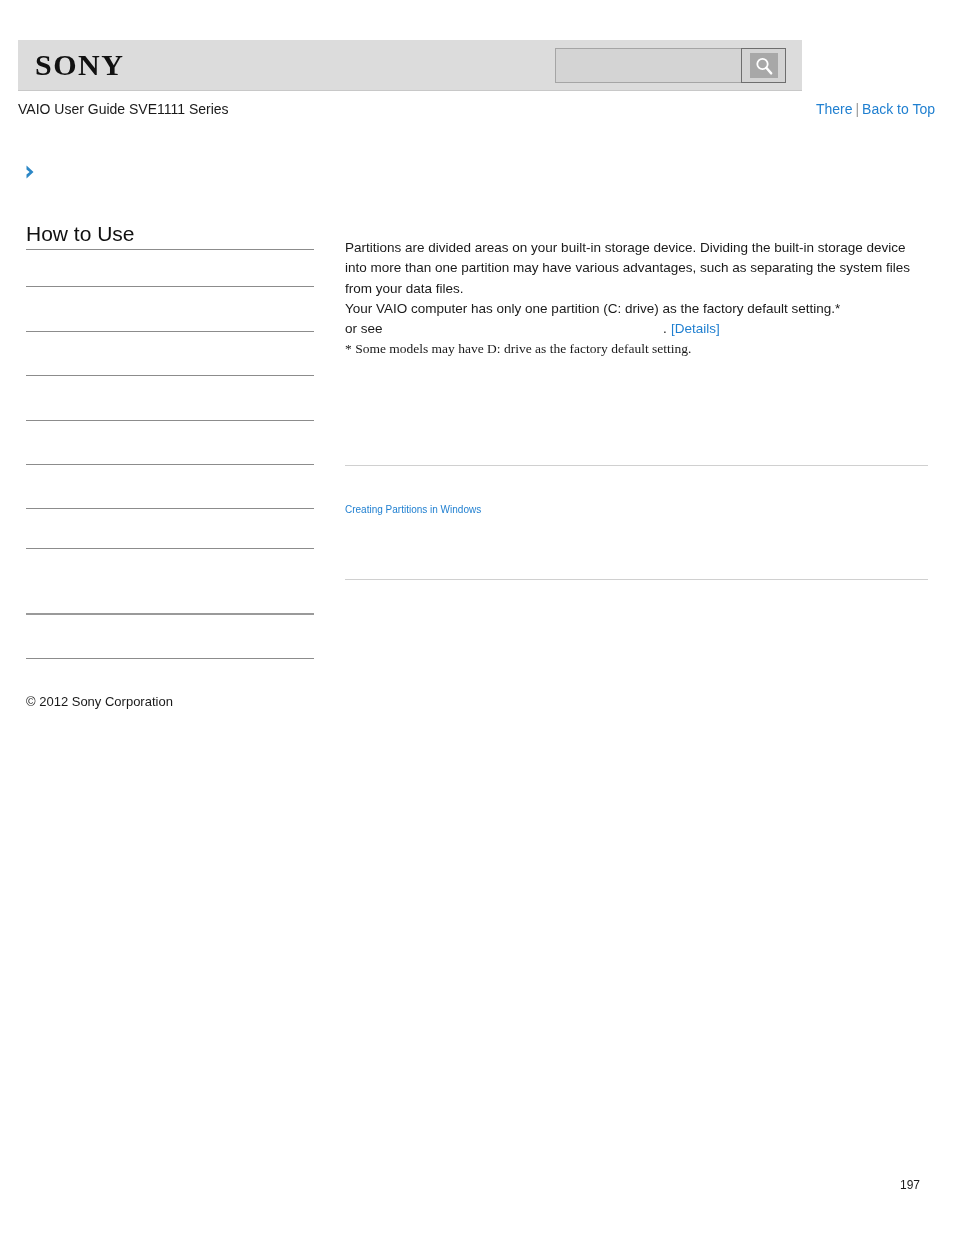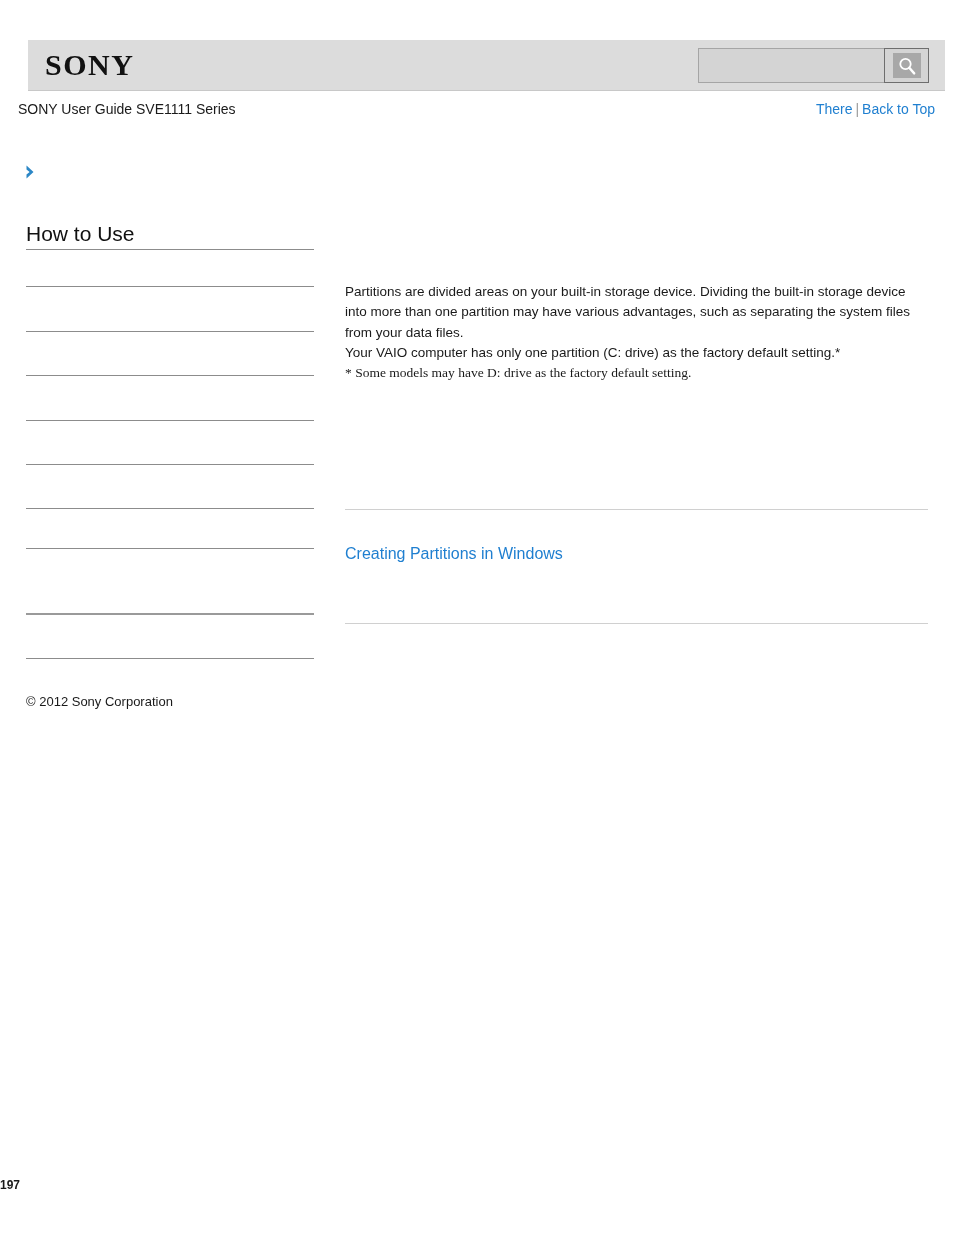--- a/index.html
+++ b/index.html
@@ -15,26 +15,25 @@
     color: #000000;
     position: relative;
     overflow: hidden;
   }
 
   
   .header-bar {
     position: absolute;
     left: 18px;
     top: 40px;
-    width: 917px;
+    width: 784px;
     height: 51px;
     background: #dcdcdc;
     border-bottom: 1px solid #c8c8c8;
     box-sizing: border-box;
-    margin-left: 10px;
   }
   .sony-logo {
     position: absolute;
     left: 17px;
     top: 8px;
     font-family: "Liberation Serif", serif;
     font-weight: bold;
     font-size: 30px;
     letter-spacing: 1.5px;
     color: #111111;
@@ -175,21 +174,20 @@
     color: #1a1a1a;
     white-space: nowrap;
   }
 
   
   .content {
     position: absolute;
     left: 345px;
     top: 238px;
     width: 583px;
-    margin-top: 44px;
   }
   .body-text {
     font-size: 13.5px;
     line-height: 20.3px;
     color: #1a1a1a;
     margin: 0;
   }
   .detail-line {
     position: relative;
   }
@@ -234,38 +232,37 @@
     left: 0;
   }
   .related-links {
     position: absolute;
     top: 262px;
     left: 0;
     width: 583px;
   }
   .related-links a {
     display: block;
-    font-size: 16px;
+    font-size: 10px;
     line-height: 20.7px;
     color: #1f7fd0;
     text-decoration: none;
     cursor: pointer;
     white-space: nowrap;
   }
 
   
   .page-number {
     position: absolute;
     left: 0;
     top: 1178px;
     width: 920px;
-    text-align: left;
+    text-align: right;
     font-size: 12px;
     color: #1a1a1a;
-    font-weight: bold;
   }
 </style>
 </head>
 <body>
 
 <div class="header-bar">
   <div class="sony-logo">SONY</div>
 
   <div class="search-wrap">
     <input class="search-input" type="text" placeholder="" style="">
@@ -274,21 +271,21 @@
         <svg width="20" height="20" viewBox="0 0 20 20" aria-hidden="true">
           <circle cx="8.5" cy="8" r="5.2" fill="none" stroke="#ffffff" stroke-width="1.8"></circle>
           <line x1="12.3" y1="11.8" x2="17.2" y2="17.4" stroke="#ffffff" stroke-width="2.4" stroke-linecap="round"></line>
         </svg>
       </span>
     </button>
   </div>
 </div>
 
 <div class="subheader">
-  <div class="guide-title">SONY User Guide SVE1111 Series</div>
+  <div class="guide-title">VAIO User Guide SVE1111 Series</div>
   <div class="nav-links">
     <a href="#">There</a><span class="nav-sep">|</span><a href="#">Back to Top</a>
   </div>
 </div>
 
 <div class="sidebar">
 
   <span class="chevron-icon">
     <svg width="18" height="18" viewBox="0 0 18 18" aria-hidden="true">
       <path d="M4.5 2.5 L11.5 9 L4.5 15.5 L4.5 11.5 L7.6 9 L4.5 6.5 Z" fill="#2c87c6"></path>
@@ -327,20 +324,25 @@
   <div class="menu-rule" style="top:503px;"></div>
 
   <div class="copyright">© 2012 Sony Corporation</div>
 </div>
 
 <div class="content">
 
   <p class="body-text">Partitions are divided areas on your built-in storage device. Dividing the built-in storage device into more than one partition may have various advantages, such as separating the system files from your data files.</p>
   <p class="body-text">Your VAIO computer has only one partition (C: drive) as the factory default setting.*</p>
 
+  <p class="body-text detail-line">
+    <span>or see</span>
+    <span class="detail-dot">.</span>
+    <a class="detail-link" href="#">[Details]</a>
+  </p>
 
   <p class="footnote">* Some models may have D: drive as the factory default setting.</p>
 
   <hr class="content-rule rule-top">
 
   <div class="related-links">
     <a href="#">Creating Partitions in Windows</a>
   </div>
 
   <hr class="content-rule rule-bottom">

